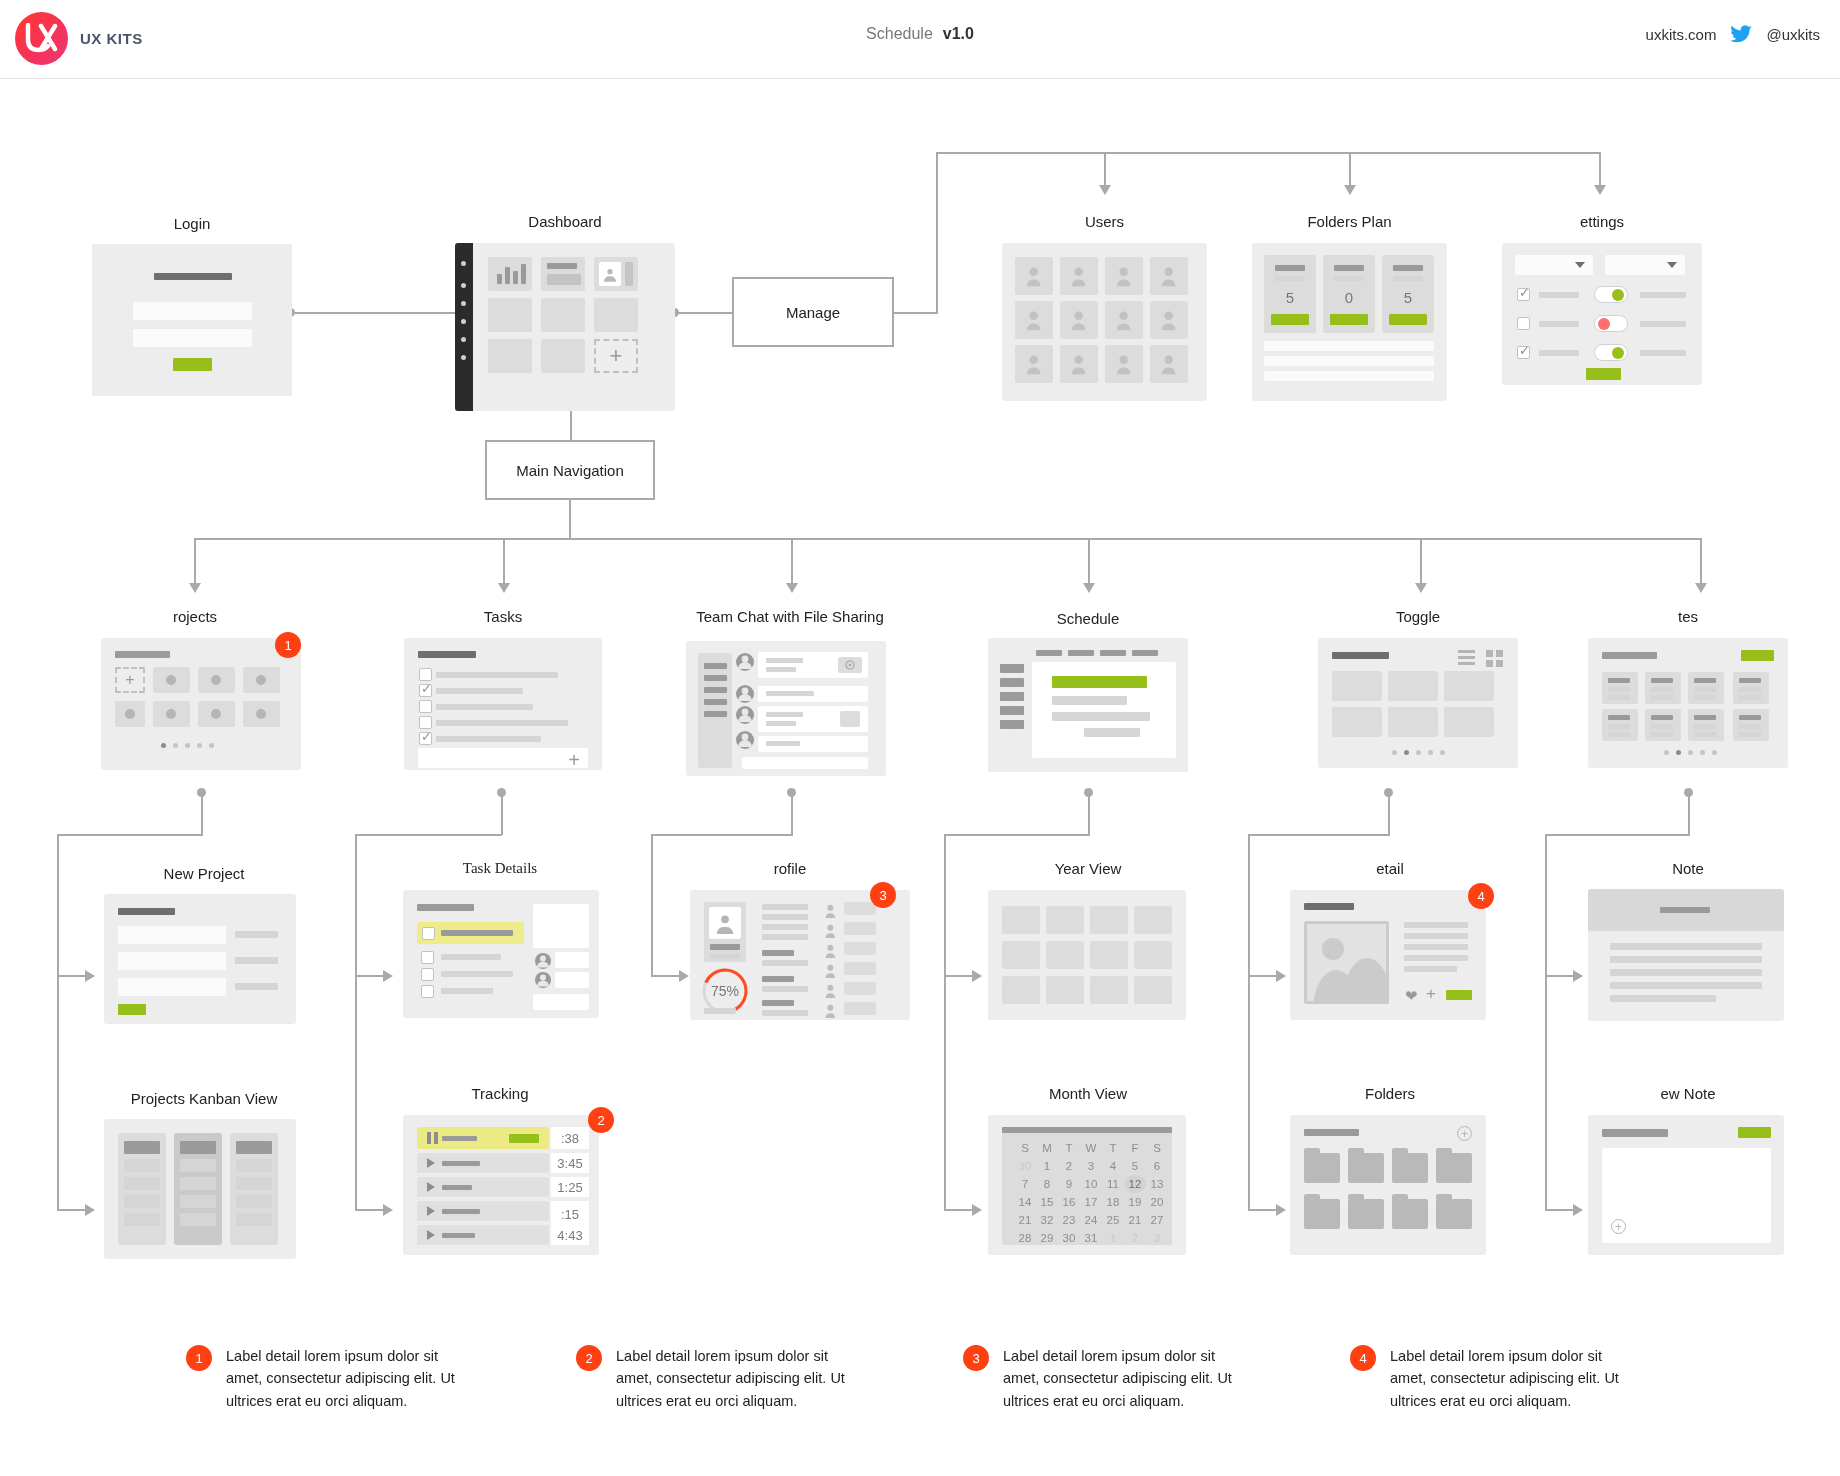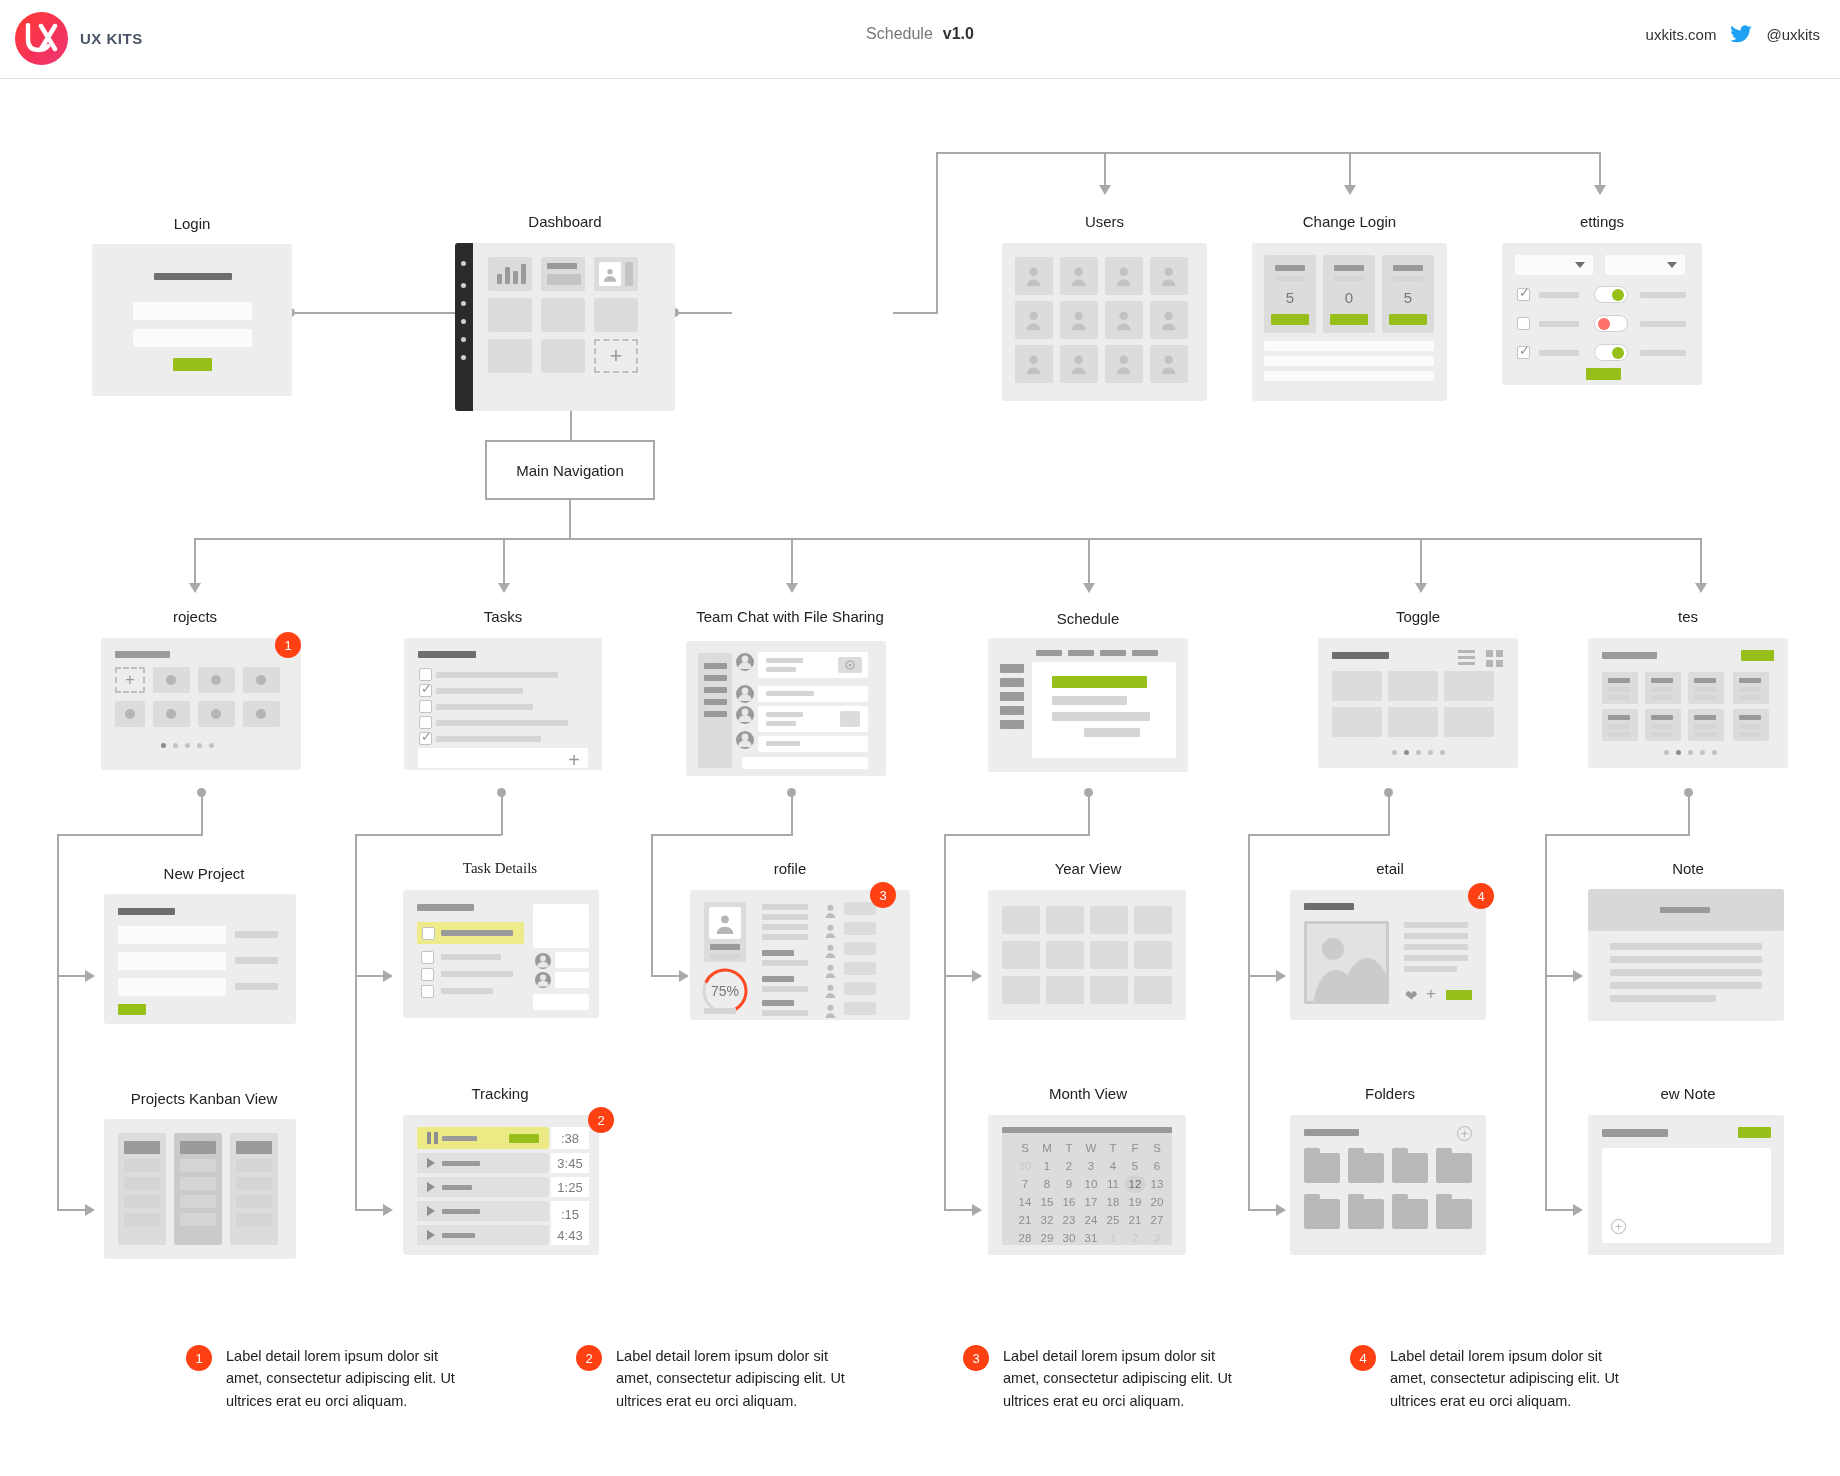--- a/index.html
+++ b/index.html
@@ -269,20 +269,23 @@
       <div class="blk" style="left:33px;top:55px;width:44px;height:34px;"></div>
       <div class="blk" style="left:86px;top:55px;width:44px;height:34px;"></div>
       <div class="blk" style="left:139px;top:55px;width:44px;height:34px;"></div>
 
       <div class="blk" style="left:33px;top:96px;width:44px;height:34px;"></div>
       <div class="blk" style="left:86px;top:96px;width:44px;height:34px;"></div>
       <div class="dash-add" style="left:139px;top:96px;width:44px;height:34px;">+</div>
     </div>
   </div>
 
+  <div class="procbox" style="left:732px;top:277px;width:162px;height:70px;">
+    <span>Manage</span>
+  </div>
 
   <div class="node" style="left:1002px;top:213px;width:205px;">
     <div class="node-label" style="top:0;">Users</div>
     <div class="card" style="left:0;top:30px;width:205px;height:158px;">
       <div class="blk" style="left:13px;top:14px;width:38px;height:38px;"></div>
       <div class="blk" style="left:58px;top:14px;width:38px;height:38px;"></div>
       <div class="blk" style="left:103px;top:14px;width:38px;height:38px;"></div>
       <div class="blk" style="left:148px;top:14px;width:38px;height:38px;"></div>
       <div class="blk" style="left:13px;top:58px;width:38px;height:38px;"></div>
       <div class="blk" style="left:58px;top:58px;width:38px;height:38px;"></div>
@@ -341,21 +344,21 @@
           <g transform="translate(159,110) scale(0.85)">
               <circle cx="9" cy="8" r="5"></circle>
               <path d="M1 25c0-5 3.5-8 8-8s8 3 8 8z"></path>
             </g>
         </g>
       </svg>
     </div>
   </div>
 
   <div class="node" style="left:1252px;top:213px;width:195px;">
-    <div class="node-label" style="top:0;">Change Login</div>
+    <div class="node-label" style="top:0;">Folders Plan</div>
     <div class="card" style="left:0;top:30px;width:195px;height:158px;">
       <div class="blk" style="left:12px;top:12px;width:52px;height:78px;">
         <div class="bar mid" style="left:11px;top:10px;width:30px;height:6px;"></div>
         <div class="bar light" style="left:11px;top:21px;width:30px;height:5px;"></div>
         <div class="pct" style="left:0;top:34px;width:52px;text-align:center;font-size:15px;">5</div>
         <div class="bar green" style="left:7px;top:59px;width:38px;height:11px;"></div>
       </div>
       <div class="blk" style="left:71px;top:12px;width:52px;height:78px;">
         <div class="bar mid" style="left:11px;top:10px;width:30px;height:6px;"></div>
         <div class="bar light" style="left:11px;top:21px;width:30px;height:5px;"></div>

